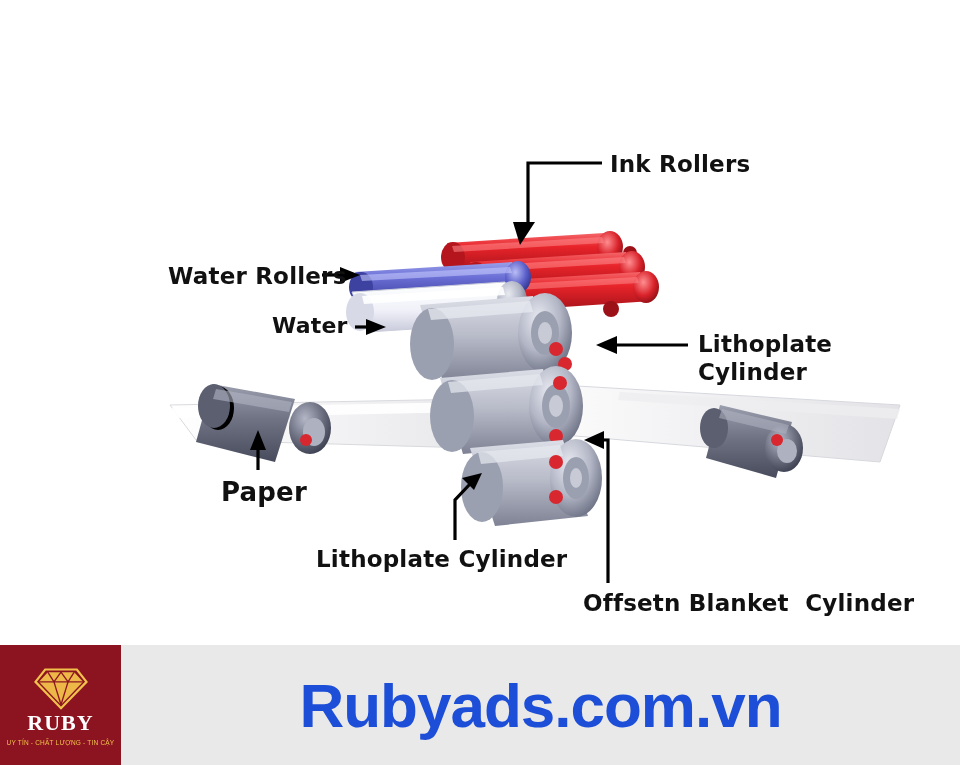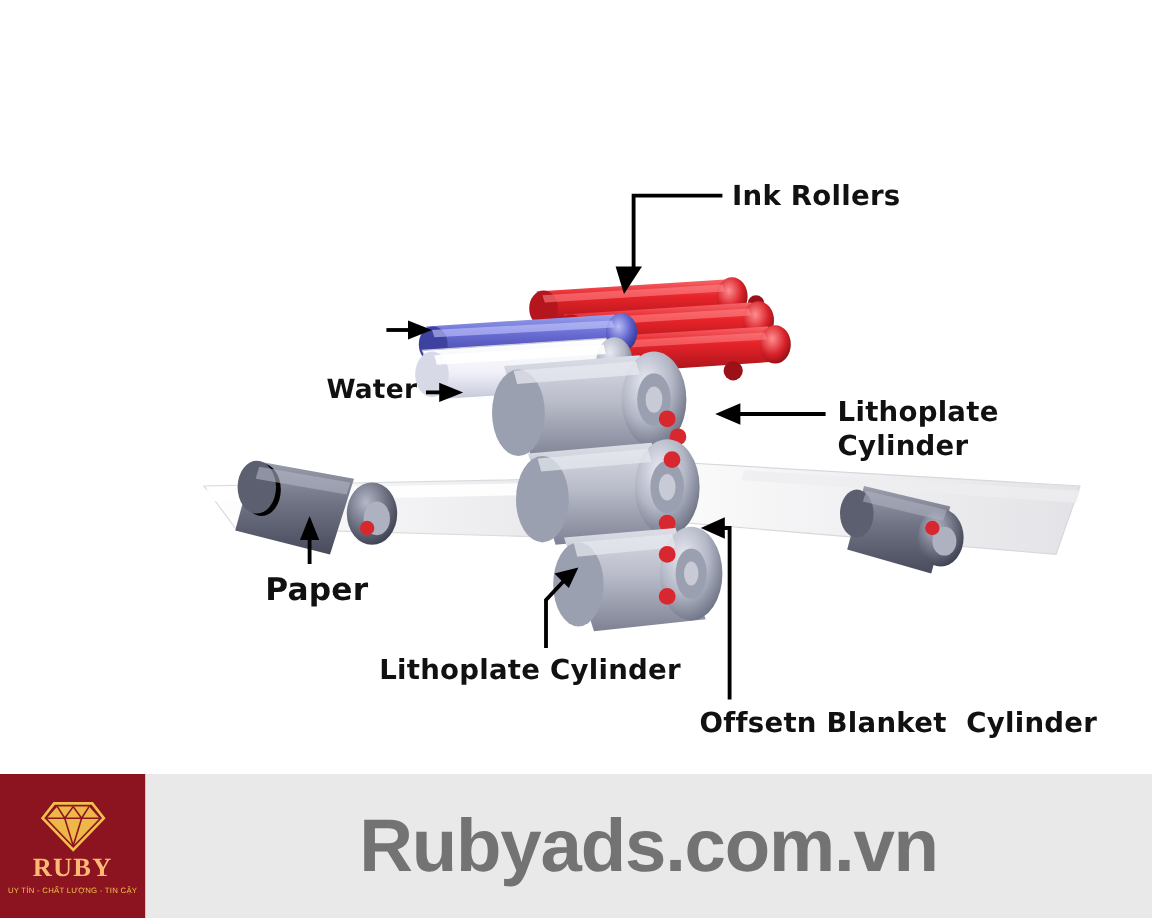--- a/index.html
+++ b/index.html
@@ -88,21 +88,21 @@
   }
   #brand-gem {
     width: 56px;
     height: 44px;
     margin-top: 2px;
   }
   #brand-name {
     font-family: "Liberation Serif", serif;
     font-size: 22px;
     font-weight: bold;
-    color: #fdba74;
+    color: #ffffff;
     letter-spacing: 1px;
     margin-top: 2px;
     line-height: 1;
   }
   #brand-tagline {
     font-family: "Liberation Sans", sans-serif;
     font-size: 6.5px;
     color: #f2c14b;
     letter-spacing: 0.2px;
     margin-top: 5px;
@@ -113,21 +113,21 @@
     left: 121px;
     top: 0;
     width: 839px;
     height: 120px;
     display: flex;
     align-items: center;
     justify-content: center;
     font-family: "Liberation Sans", sans-serif;
     font-size: 62px;
     font-weight: bold;
-    color: #737373;
+    color: #1d4ed8;
     letter-spacing: -1px;
   }
 </style>
 </head>
 <body>
 
 <div id="page">
 
   <div id="diagram">
     <svg width="960" height="645" viewBox="0 0 960 645" xmlns="http://www.w3.org/2000/svg">
@@ -306,20 +306,21 @@
         <path d="M455 540 L455 500 L470 484"></path>
         <path d="M482 473 L462 478 L474 490 Z" fill="#000000" stroke="none"></path>
       </g>
       <g stroke="#000000" stroke-width="3.2" fill="none">
         <path d="M608 583 L608 440 L600 440"></path>
         <path d="M584 440 L604 431 L604 449 Z" fill="#000000" stroke="none"></path>
       </g>
     </svg>
 
     <div class="lbl lbl-ink">Ink Rollers</div>
+    <div class="lbl lbl-water-r">Water Rollers</div>
     <div class="lbl lbl-water">Water</div>
     <div class="lbl lbl-litho">Lithoplate
 Cylinder</div>
     <div class="lbl lbl-paper">Paper</div>
     <div class="lbl lbl-impr">Lithoplate Cylinder</div>
     <div class="lbl lbl-offset">Offsetn Blanket  Cylinder</div>
 
   </div>
 
   <div id="footer">

